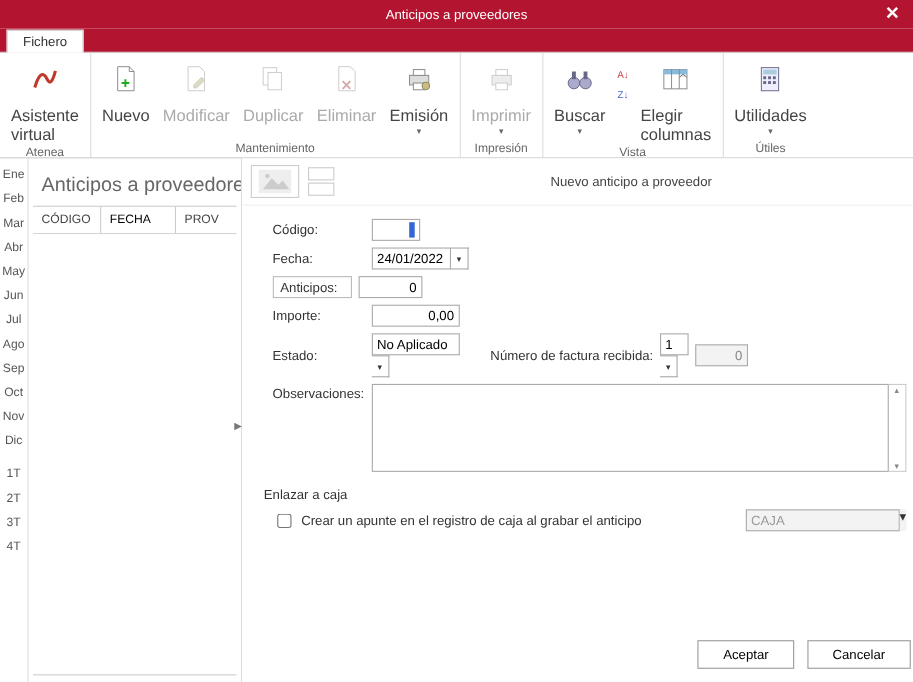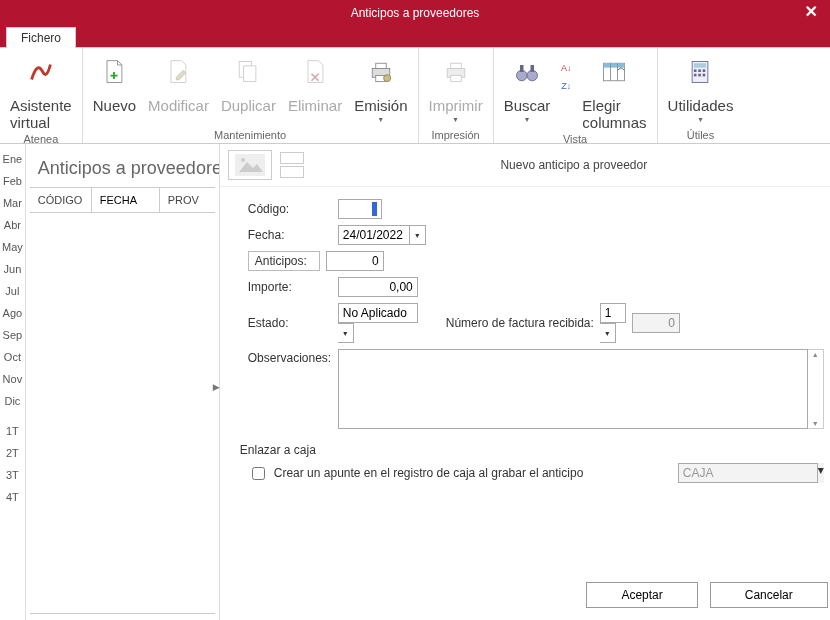--- a/index.html
+++ b/index.html
@@ -192,21 +192,21 @@
   .section-label { font-size:12px; color:#333; margin:14px 0 6px -8px; }
   .link-row { display:flex; align-items:center; gap:8px; }
   .link-row label { display:flex; align-items:center; gap:6px; font-size:12px; color:#333; }
   .caja-select { display:flex; margin-left:auto; }
   .caja-select .finput { width:140px; color:#999; background:#f3f3f3; }
   .caja-select .sbtn { background:#f3f3f3; border-color:#ccc; }
   .footer-buttons {
     position:absolute; bottom:12px; right:16px; display:flex; gap:12px;
   }
   .footer-buttons button {
-    border:1px solid #999; background:#fff; padding:5px 34px; font-size:12px; cursor:pointer;
+    border:1px solid #999; background:#fff; padding:5px 22px; font-size:12px; cursor:pointer;
   }
   svg { display:block; }
 </style>
 </head>
 <body>
 
 <div class="titlebar">
   <span class="title">Anticipos a proveedores</span>
   <span class="close">✕</span>
 </div>

